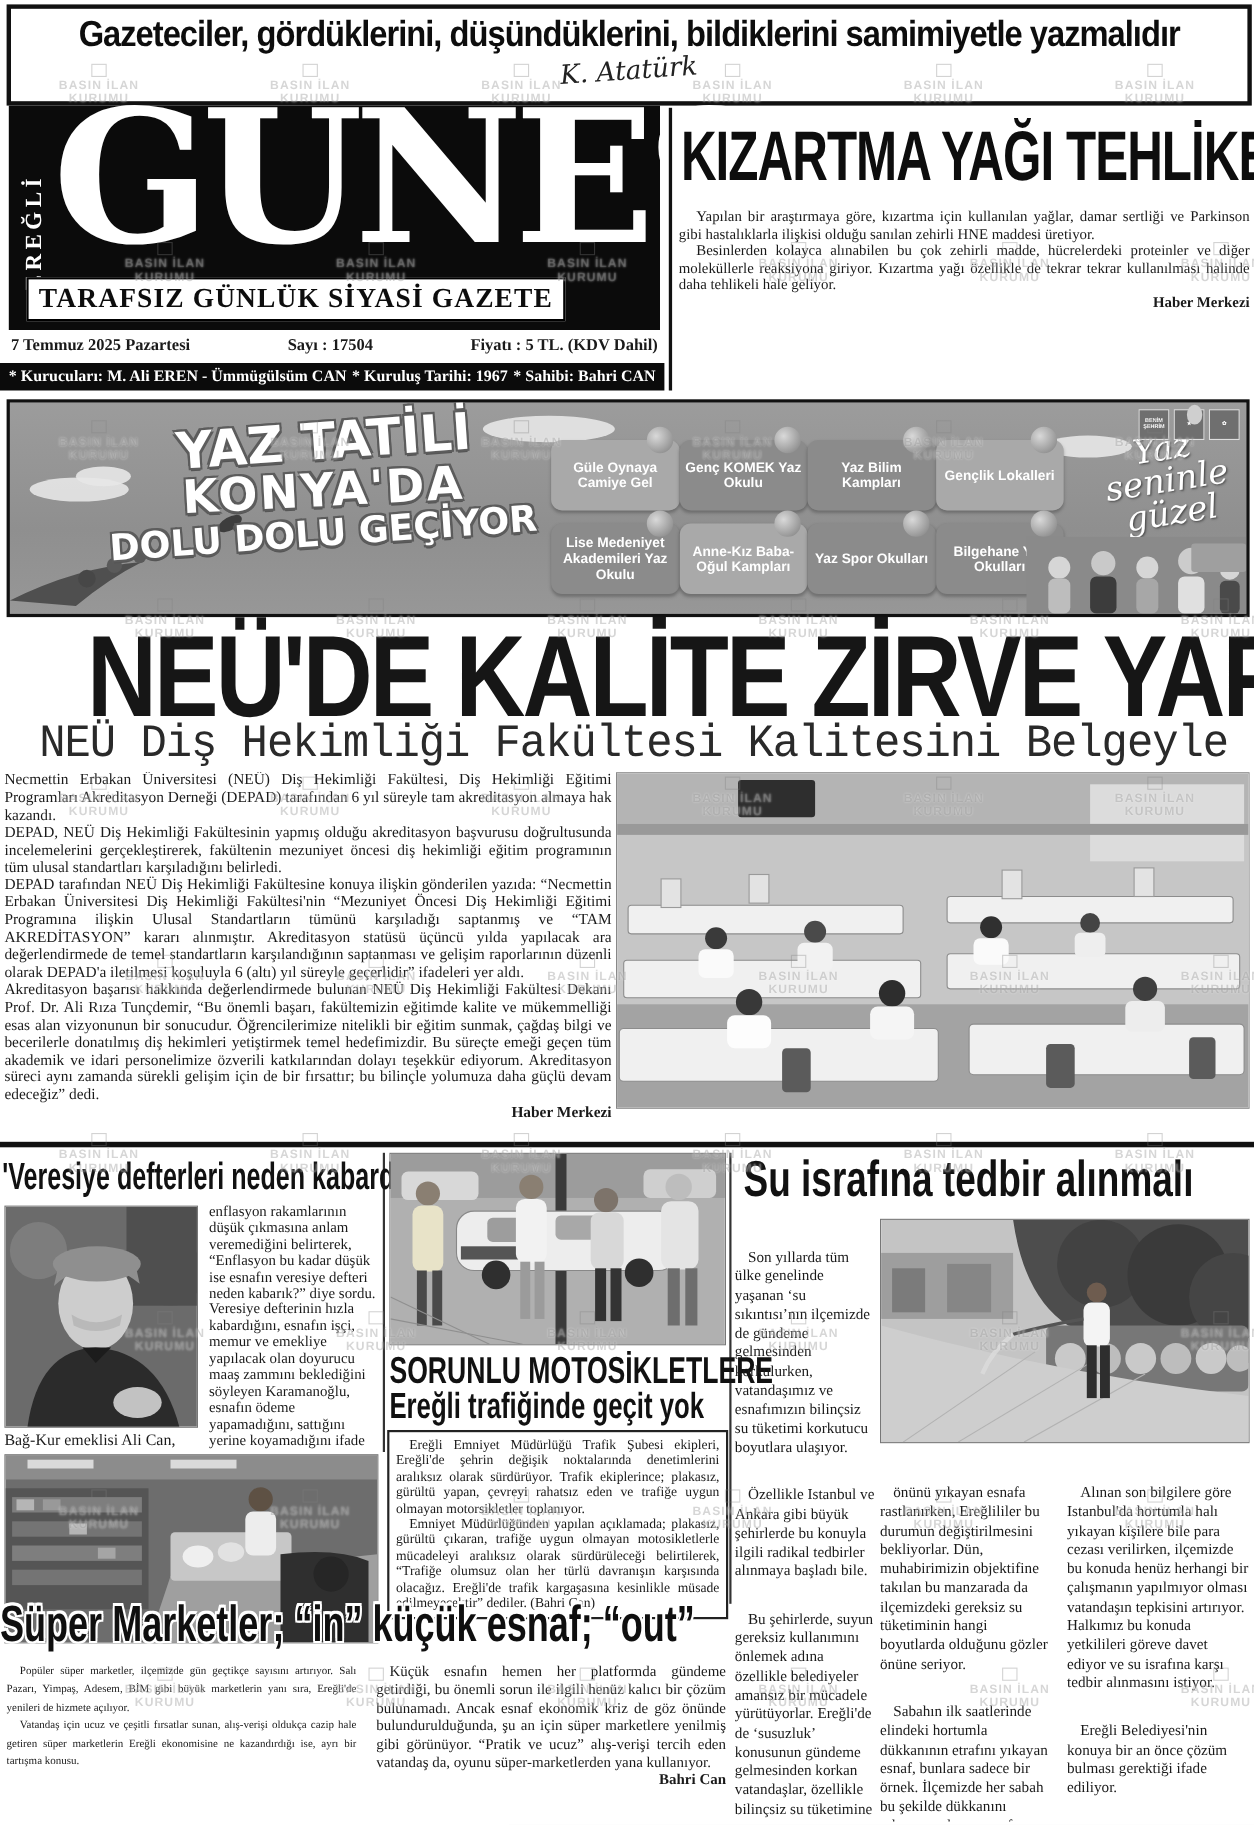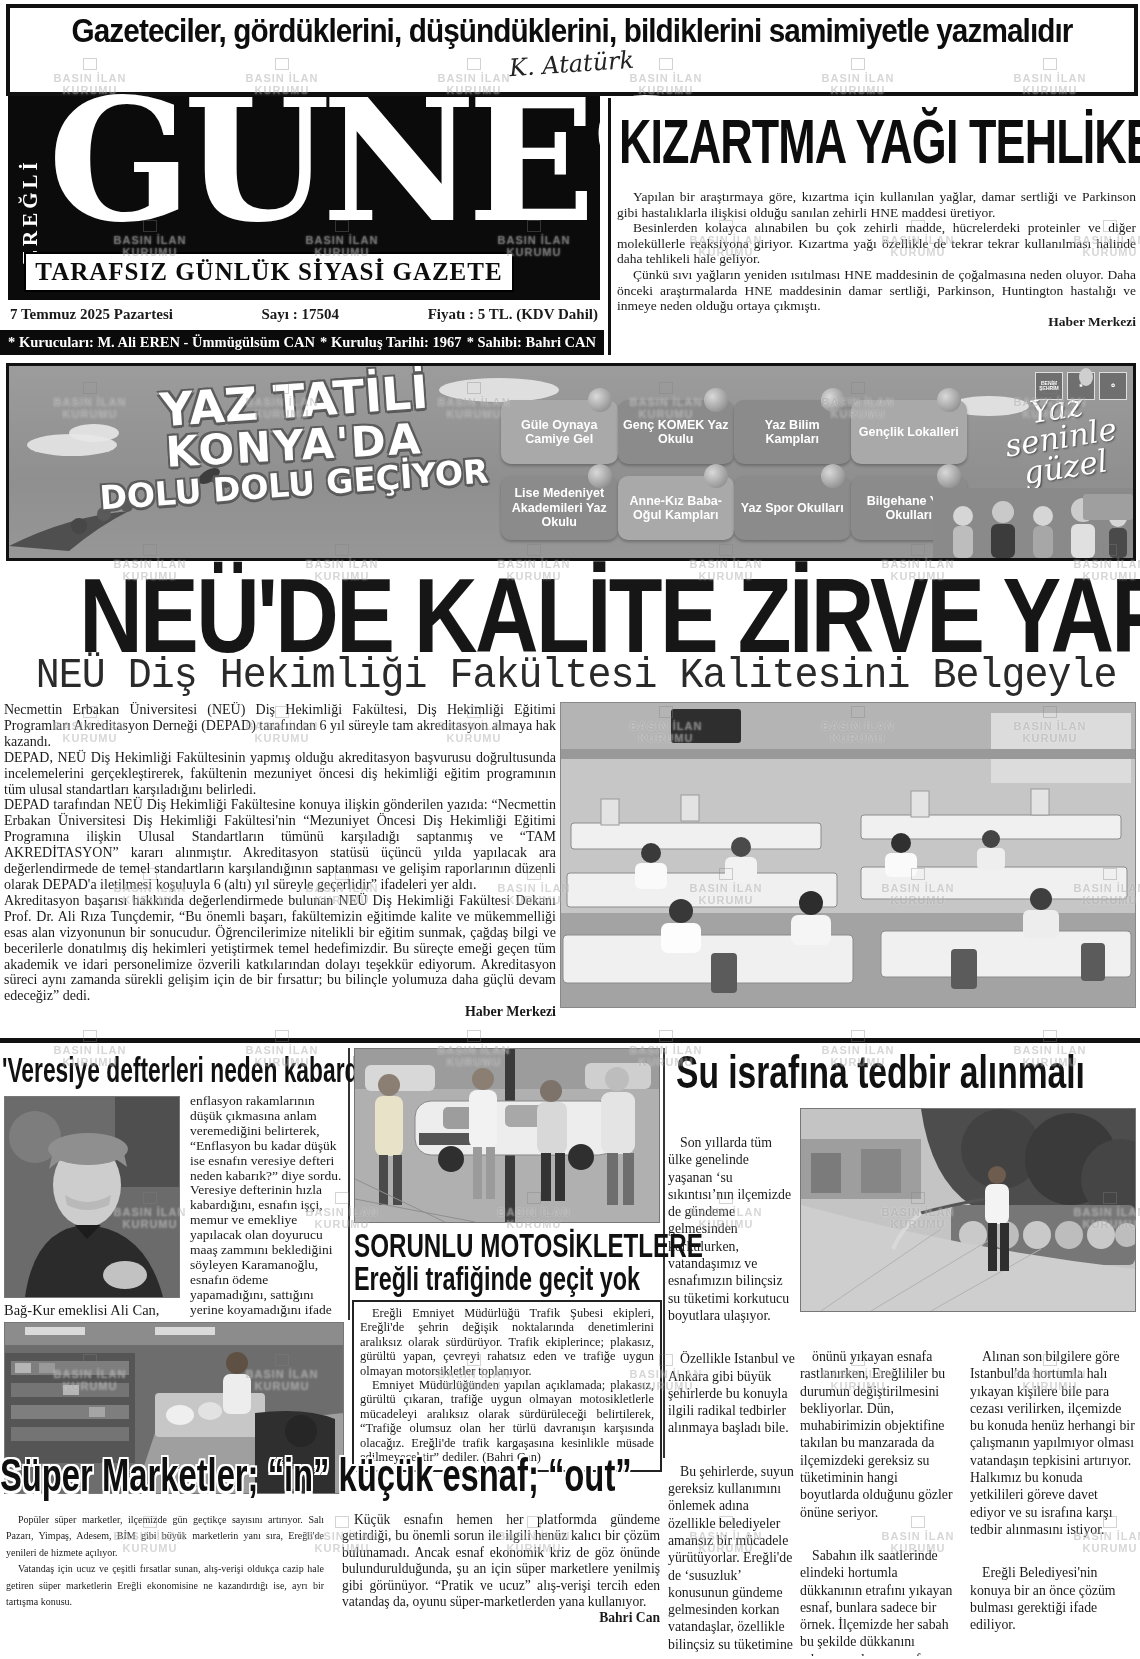--- a/index.html
+++ b/index.html
@@ -139,21 +139,20 @@
     <span>* Kurucuları: M. Ali EREN - Ümmügülsüm CAN</span>
     <span>* Kuruluş Tarihi: 1967</span>
     <span>* Sahibi: Bahri CAN</span>
   </div>
 
   <div class="abs fry">
     <div class="fry-title">KIZARTMA YAĞI TEHLİKELİ</div>
     <div class="fry-body jt">
       <p>Yapılan bir araştırmaya göre, kızartma için kullanılan yağlar, damar sertliği ve Parkinson gibi hastalıklarla ilişkisi olduğu sanılan zehirli HNE maddesi üretiyor.</p>
       <p>Besinlerden kolayca alınabilen bu çok zehirli madde, hücrelerdeki proteinler ve diğer moleküllerle reaksiyona giriyor. Kızartma yağı özellikle de tekrar tekrar kullanılması halinde daha tehlikeli hale geliyor.</p>
-      <p>Çünkü sıvı yağların yeniden ısıtılması HNE maddesinin de çoğalmasına neden oluyor. Daha önceki araştırmalarda HNE maddesinin damar sertliği, Parkinson, Huntington hastalığı ve inmeye neden olduğu ortaya çıkmıştı.</p>
       <p class="byline">Haber Merkezi</p>
     </div>
   </div>
 
   <div class="abs banner">
     <div class="cloud" style="left:18px;top:68px;width:90px;height:22px;"></div>
     <div class="cloud" style="left:60px;top:58px;width:50px;height:18px;"></div>
     <div class="cloud" style="left:430px;top:12px;width:120px;height:24px;"></div>
     <div class="cloud" style="left:940px;top:30px;width:80px;height:20px;"></div>
 

